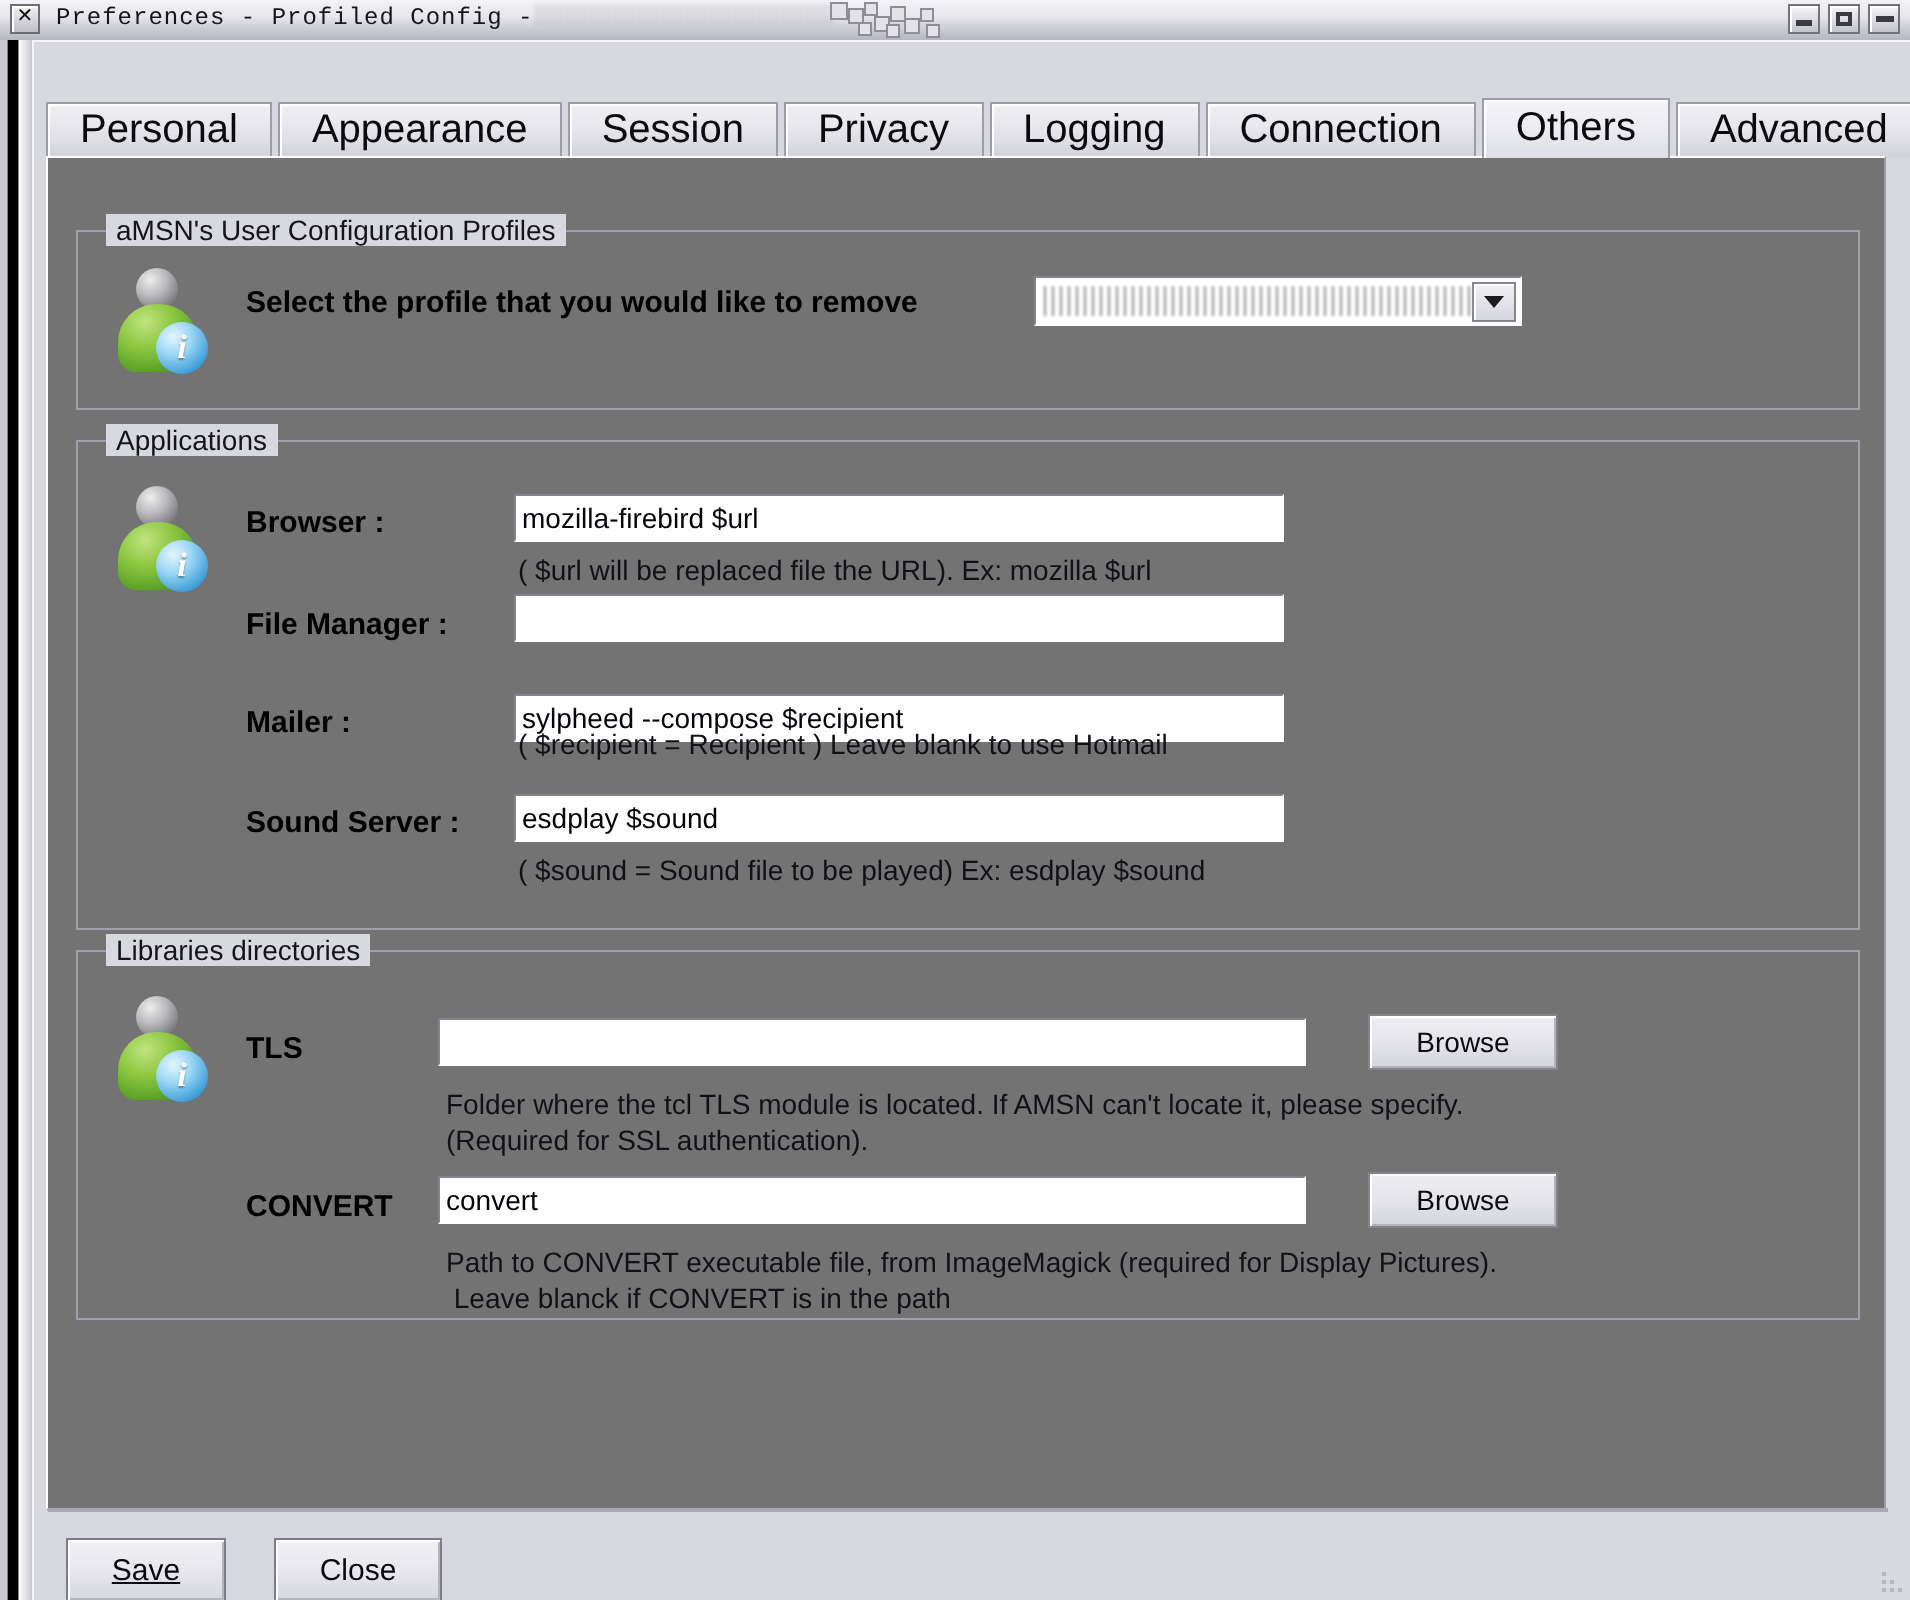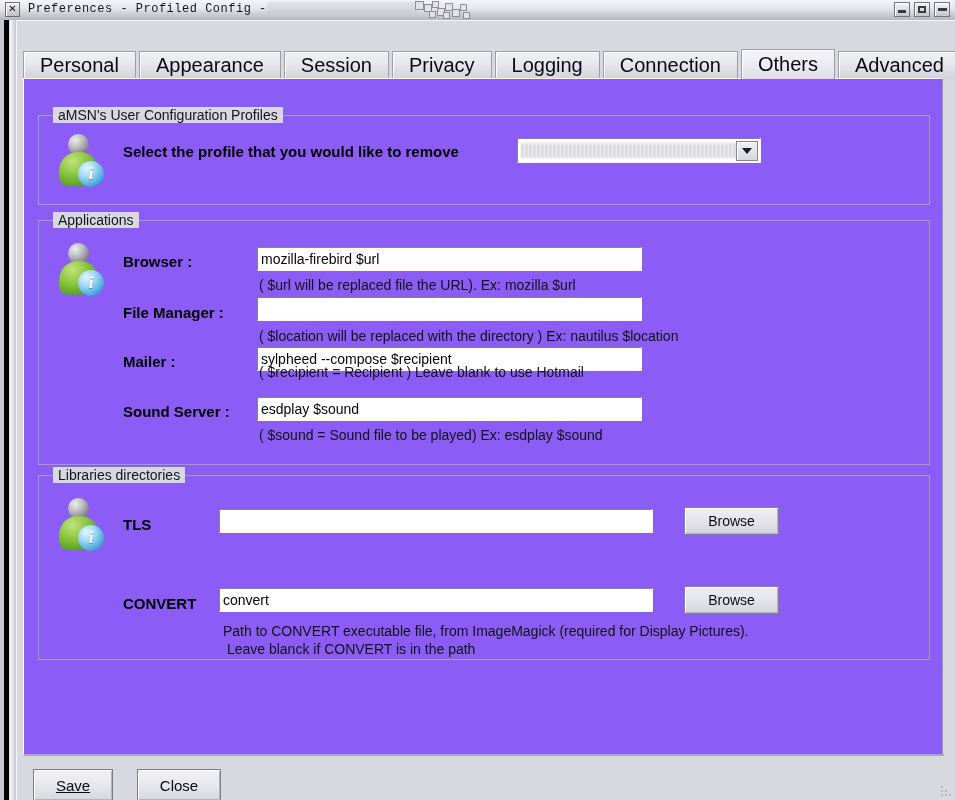--- a/index.html
+++ b/index.html
@@ -162,21 +162,21 @@
     left: 6px; top: 57px;
     width: 920px; height: 2px;
     background: #9d9da6;
   }
 
   
   #panel {
     position: absolute;
     left: 6px; top: 57px;
     width: 920px; height: 677px;
-    background: #8b5cf6;
+    background: #737373;
     border: 1px solid #ffffff;
     border-right-color: #9a9aa4;
     border-bottom-color: #9a9aa4;
     box-sizing: border-box;
   }
   #panel-shadow {
     position: absolute;
     left: 7px; top: 733px;
     width: 920px; height: 2px;
     background: #a8a8b2;
@@ -431,21 +431,20 @@
             <span class="body"></span>
           <span class="info">i</span>
         </div>
 
         <div class="lbl-bold" style="left:84px; top:32px;">Browser :</div>
         <div class="tfield" style="left:218px; top:26px; width:385px; height:24px;">mozilla-firebird $url</div>
         <div class="hint" style="left:220px; top:55px;">( $url will be replaced file the URL). Ex: mozilla $url</div>
 
         <div class="lbl-bold" style="left:84px; top:83px;">File Manager :</div>
         <div class="tfield" style="left:218px; top:76px; width:385px; height:24px;"></div>
-        <div class="hint" style="left:220px; top:106px;">( $location will be replaced with the directory ) Ex: nautilus $location</div>
 
         <div class="lbl-bold" style="left:84px; top:132px;">Mailer :</div>
         <div class="tfield" style="left:218px; top:126px; width:385px; height:24px;">sylpheed --compose $recipient</div>
         <div class="hint" style="left:220px; top:142px;">( $recipient = Recipient ) Leave blank to use Hotmail</div>
 
         <div class="lbl-bold" style="left:84px; top:182px;">Sound Server :</div>
         <div class="tfield" style="left:218px; top:176px; width:385px; height:24px;">esdplay $sound</div>
         <div class="hint" style="left:220px; top:205px;">( $sound = Sound file to be played) Ex: esdplay $sound</div>
       </div>
 
@@ -454,20 +453,22 @@
 
         <div class="buddy-icon" style="left:18px; top:22px;">
           <span class="head"></span>
             <span class="body"></span>
           <span class="info">i</span>
         </div>
 
         <div class="lbl-bold" style="left:84px; top:40px;">TLS</div>
         <div class="tfield" style="left:180px; top:33px; width:434px; height:24px;"></div>
         <div class="btn" style="left:645px; top:31px; width:95px; height:28px;">Browse</div>
+        <div class="hint" style="left:184px; top:67px;">Folder where the tcl TLS module is located. If AMSN can't locate it, please specify.
+(Required for SSL authentication).</div>
 
         <div class="lbl-bold" style="left:84px; top:119px;">CONVERT</div>
         <div class="tfield" style="left:180px; top:112px; width:434px; height:24px;">convert</div>
         <div class="btn" style="left:645px; top:110px; width:95px; height:28px;">Browse</div>
         <div class="hint" style="left:184px; top:146px;">Path to CONVERT executable file, from ImageMagick (required for Display Pictures).
  Leave blanck if CONVERT is in the path</div>
       </div>
 
     </div>
     <div id="panel-shadow"></div>

